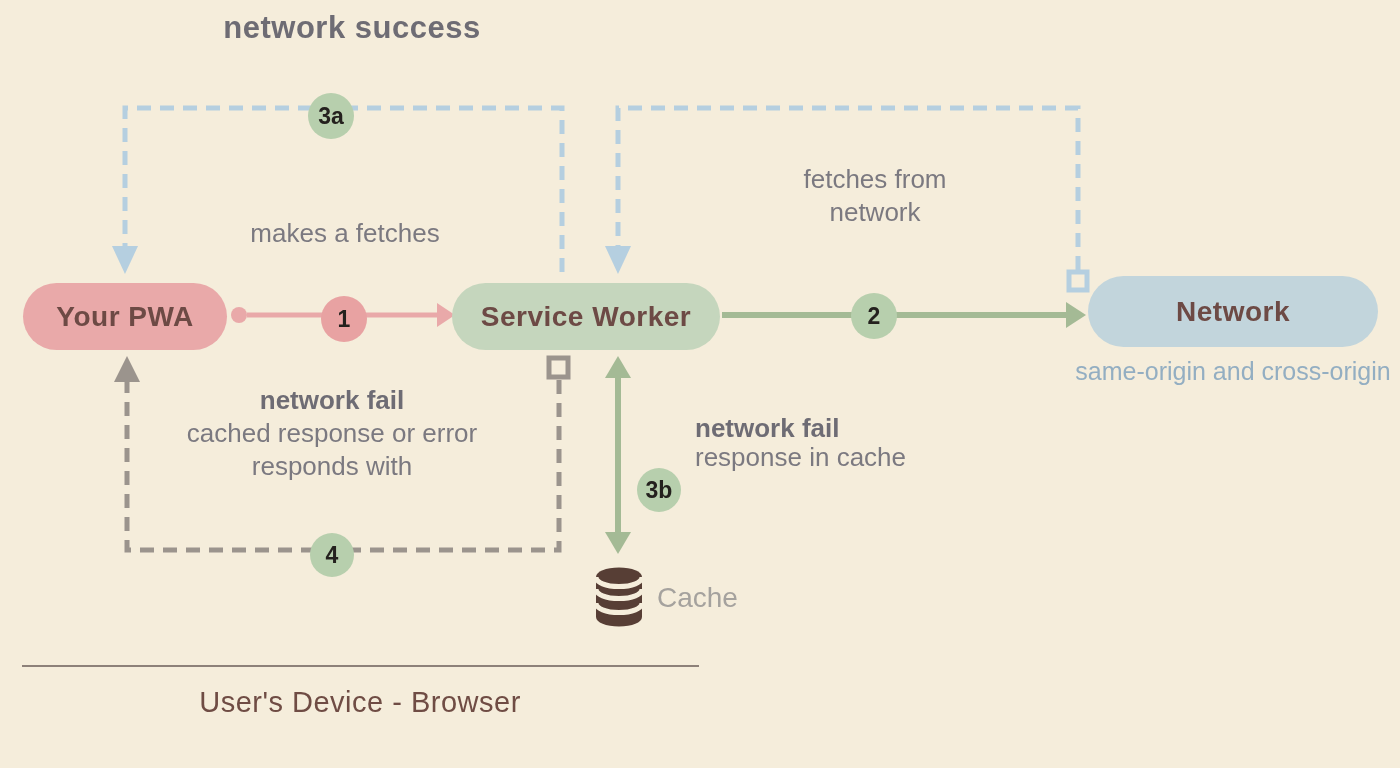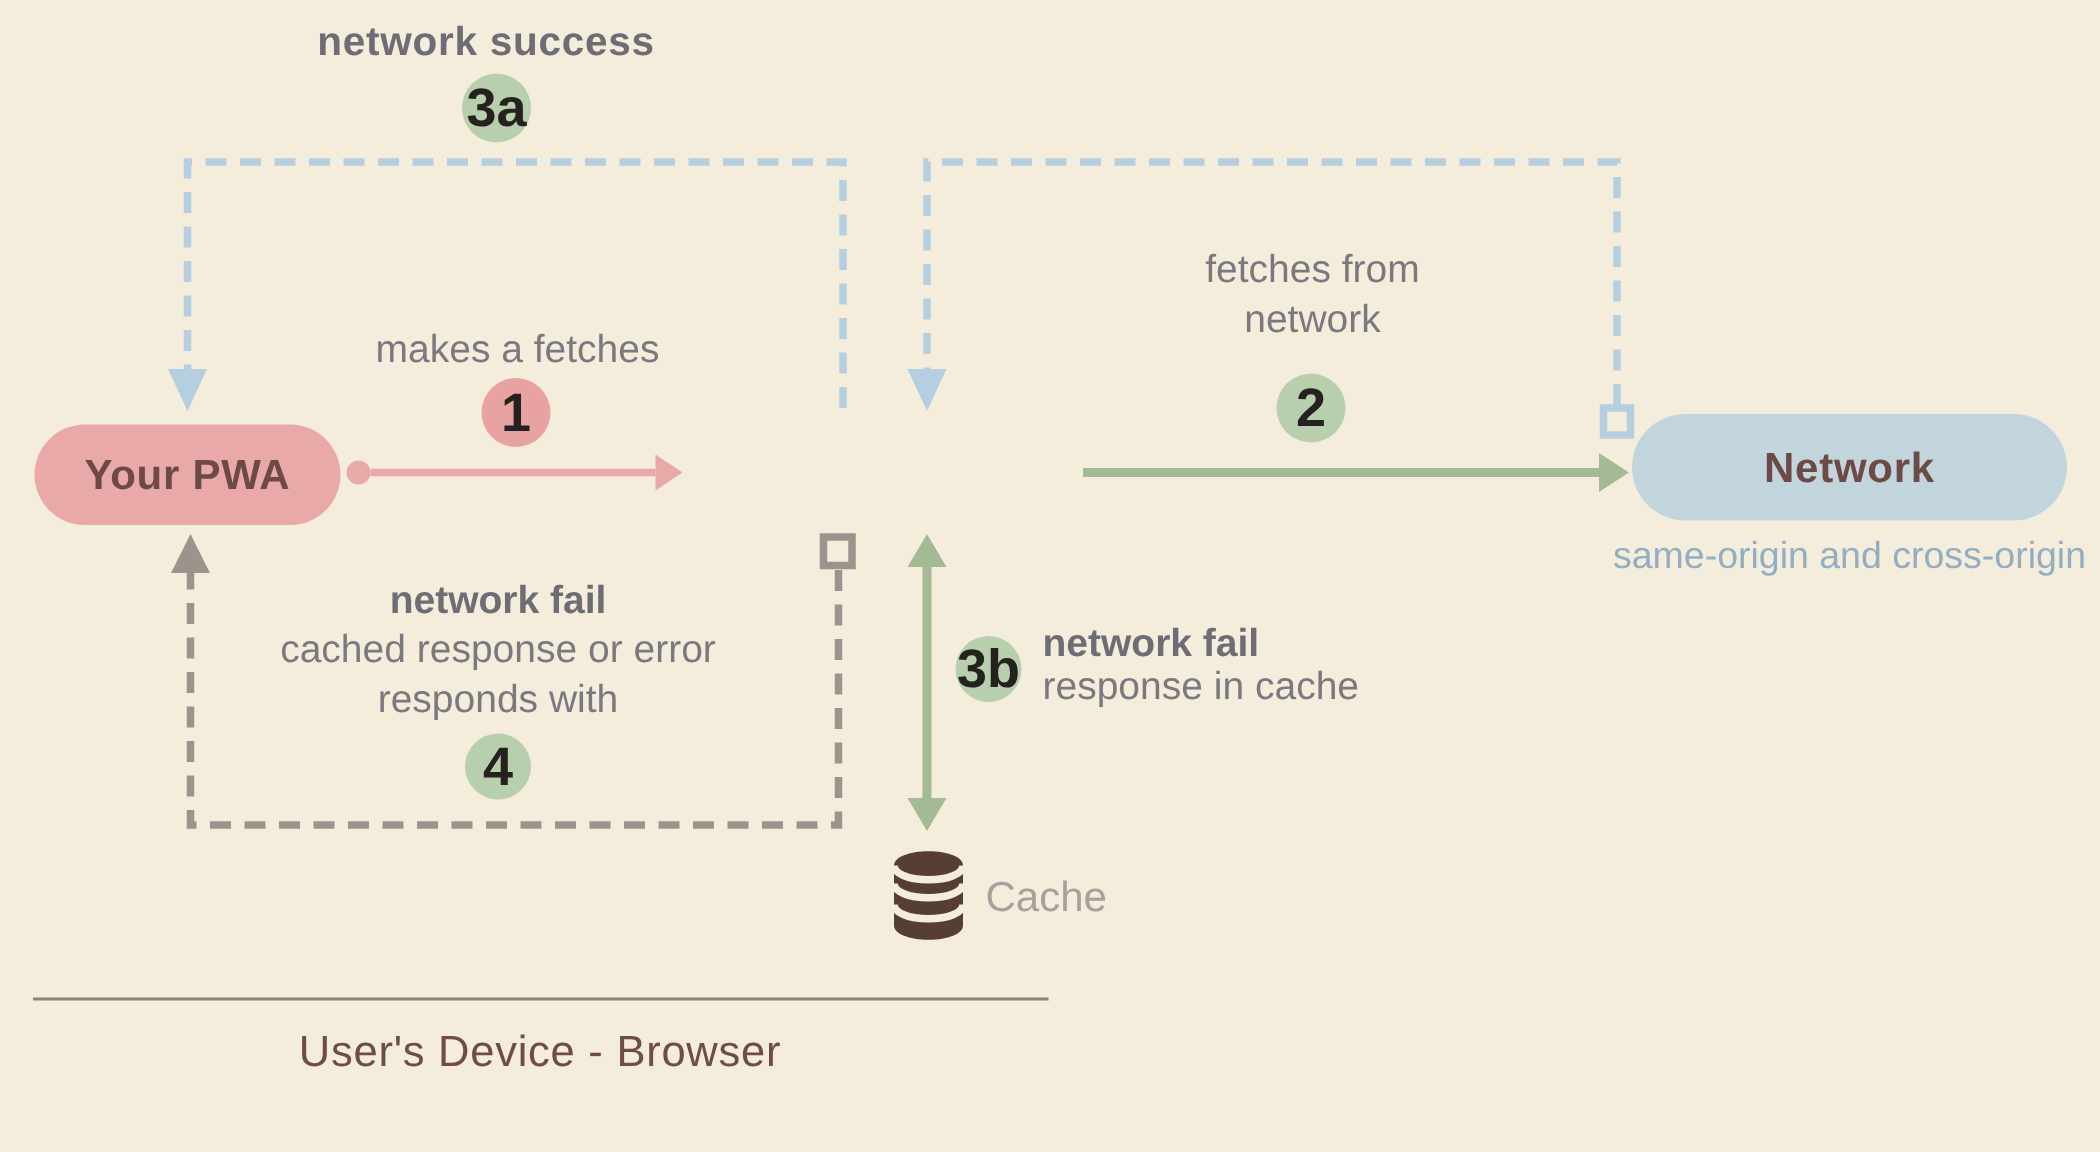--- a/index.html
+++ b/index.html
@@ -47,35 +47,36 @@
     position:absolute;display:flex;align-items:center;justify-content:center;
     border-radius:40px;font-weight:bold;font-size:28px;color:var(--pill-text);
     letter-spacing:0.5px;
   }
   .pill-pwa{left:23px;top:283px;width:204px;height:67px;background:var(--pwa-pill);}
   .pill-sw{left:452px;top:283px;width:268px;height:67px;background:var(--service-worker-pill);}
   .pill-network{left:1088px;top:276px;width:290px;height:71px;background:var(--network-pill);}
 
   .badge{
     position:absolute;display:flex;align-items:center;justify-content:center;
-    border-radius:50%;font-weight:bold;font-size:36px;color:var(--badge-text);
+    border-radius:50%;font-weight:bold;font-size:23px;color:var(--badge-text);
     transform:translate(-50%,-50%);
+    margin-top:44px;
   }
   .badge-green{background:var(--badge-green);width:46px;height:46px;}
   .badge-pink{background:var(--badge-pink);width:46px;height:46px;}
   .b-3a{left:331px;top:72px;}
   .b-1{left:344px;top:275px;}
   .b-2{left:874px;top:272px;}
   .b-3b{left:659px;top:446px;width:44px;height:44px;}
   .b-4{left:332px;top:511px;width:44px;height:44px;}
 
   .lbl{position:absolute;color:var(--label-gray);font-size:26px;white-space:nowrap;}
   .lbl-center{transform:translate(-50%,-50%);text-align:center;}
   .bold{font-weight:bold;color:var(--label-bold-gray);}
-  .l-success{left:324px;top:28px;font-weight:bold;color:var(--label-bold-gray);font-size:27px;letter-spacing:0.5px;}
+  .l-success{left:352px;top:28px;font-weight:bold;color:var(--label-bold-gray);font-size:31px;letter-spacing:0.5px;}
   .l-request{left:345px;top:233px;}
   .l-fetch{left:875px;top:196px;line-height:33px;white-space:normal;width:220px;}
   .l-origin{left:1233px;top:371px;color:var(--origin-text);font-size:25px;}
   .l-fail4{left:332px;top:433px;line-height:33px;white-space:normal;width:340px;}
   .l-fail3b{left:695px;top:414px;line-height:29px;transform:none;text-align:left;}
   .l-cache{left:657px;top:598px;transform:translateY(-50%);font-size:28px;color:var(--cache-text);}
 
   .cache-icon{position:absolute;left:594px;top:566px;}
   .cyl-body{fill:var(--cache-icon);}
   .cyl-gap{stroke:var(--background);stroke-width:5;fill:none;}
@@ -124,20 +125,23 @@
     <g>
       <line class="line-green" x1="618" y1="374" x2="618" y2="536"></line>
       <polygon class="fill-green" points="605,378 631,378 618,356"></polygon>
       <polygon class="fill-green" points="605,532 631,532 618,554"></polygon>
     </g>
   </svg>
 
   <div class="pill pill-pwa">
     <span>Your PWA</span>
   </div>
+  <div class="pill pill-sw">
+    <span>Service Worker</span>
+  </div>
   <div class="pill pill-network">
     <span>Network</span>
   </div>
   <div class="lbl lbl-center l-origin">same-origin and cross-origin</div>
 
   <div class="lbl lbl-center l-success">network success</div>
   <div class="badge badge-green b-3a">3a</div>
 
   <div class="lbl lbl-center l-request">makes a fetches</div>
   <div class="badge badge-pink b-1">1</div>

